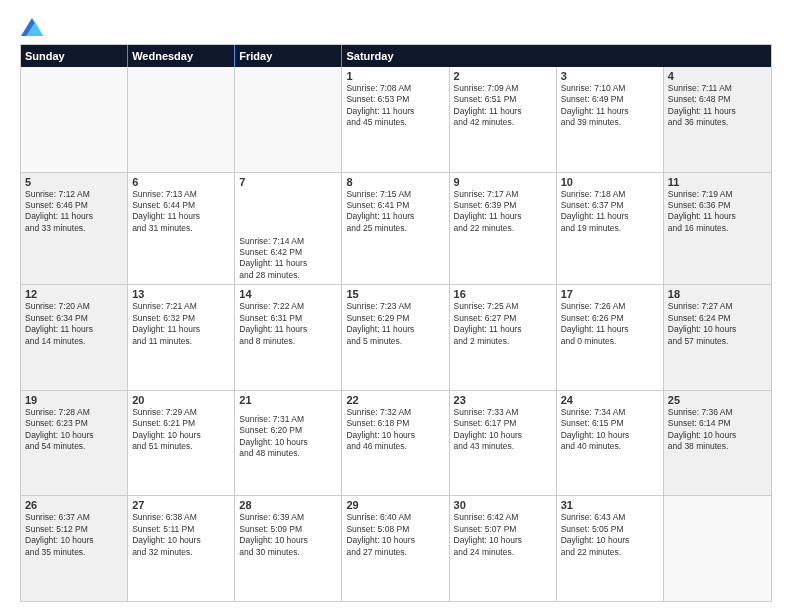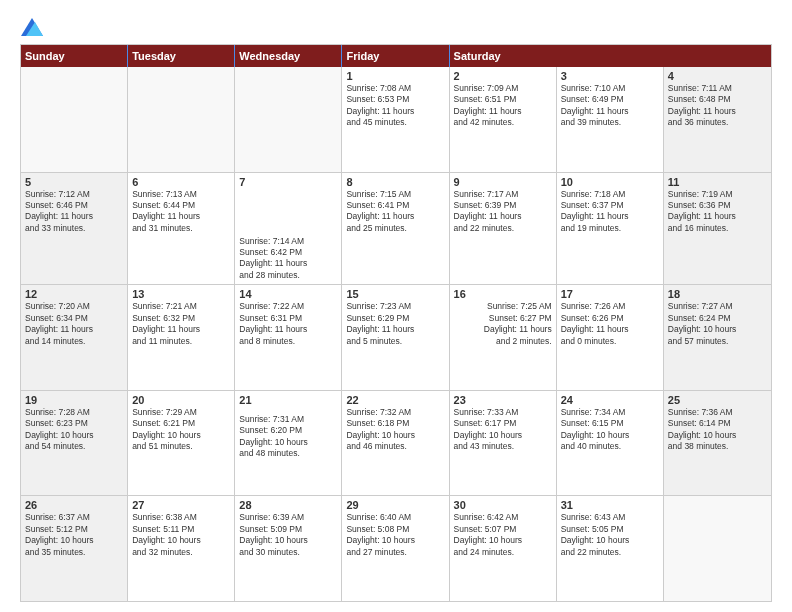--- a/index.html
+++ b/index.html
@@ -42,21 +42,21 @@
     }
     .calendar {
       flex: 1;
       display: flex;
       flex-direction: column;
       border: 1px solid #ccc;
     }
     .cal-header {
       display: grid;
       grid-template-columns: repeat(7, 1fr);
-      background: #7f1d1d;
+      background: #0f172a;
     }
     .cal-header-cell {
       color: #fff;
       font-size: 11px;
       font-weight: bold;
       padding: 5px 4px;
       text-align: left;
       border-right: 1px solid #4a8ae8;
     }
     .cal-header-cell:last-child { border-right: none; }
@@ -115,21 +115,20 @@
     </div>
     <div class="title-area">
       <div class="month-title"></div>
       <div class="location"></div>
     </div>
   </div>
 
   <div class="calendar">
     <div class="cal-header">
     <div class="cal-header-cell">Sunday</div>
-        <div class="cal-header-cell">Tuesday</div>
         <div class="cal-header-cell">Wednesday</div>
         <div class="cal-header-cell">Friday</div>
         <div class="cal-header-cell">Saturday</div>
       </div>
     <div class="cal-body">
     <div class="cal-row">
           <div class="cal-cell empty"></div>
           <div class="cal-cell empty"></div>
           <div class="cal-cell empty"></div>
           <div class="cal-cell">
@@ -236,21 +235,21 @@
           </div>
           <div class="cal-cell">
             <span class="day-num">15</span>
             <div class="cell-text" style="white-space: pre-line;">Sunrise: 7:23 AM
 Sunset: 6:29 PM
 Daylight: 11 hours
 and 5 minutes.</div>
           </div>
           <div class="cal-cell">
             <span class="day-num">16</span>
-            <div class="cell-text" style="white-space: pre-line; text-align: right;">Sunrise: 7:25 AM
+            <div class="cell-text" style="white-space: pre-line;">Sunrise: 7:25 AM
 Sunset: 6:27 PM
 Daylight: 11 hours
 and 2 minutes.</div>
           </div>
           <div class="cal-cell">
             <span class="day-num">17</span>
             <div class="cell-text" style="white-space: pre-line;">Sunrise: 7:26 AM
 Sunset: 6:26 PM
 Daylight: 11 hours
 and 0 minutes.</div>

